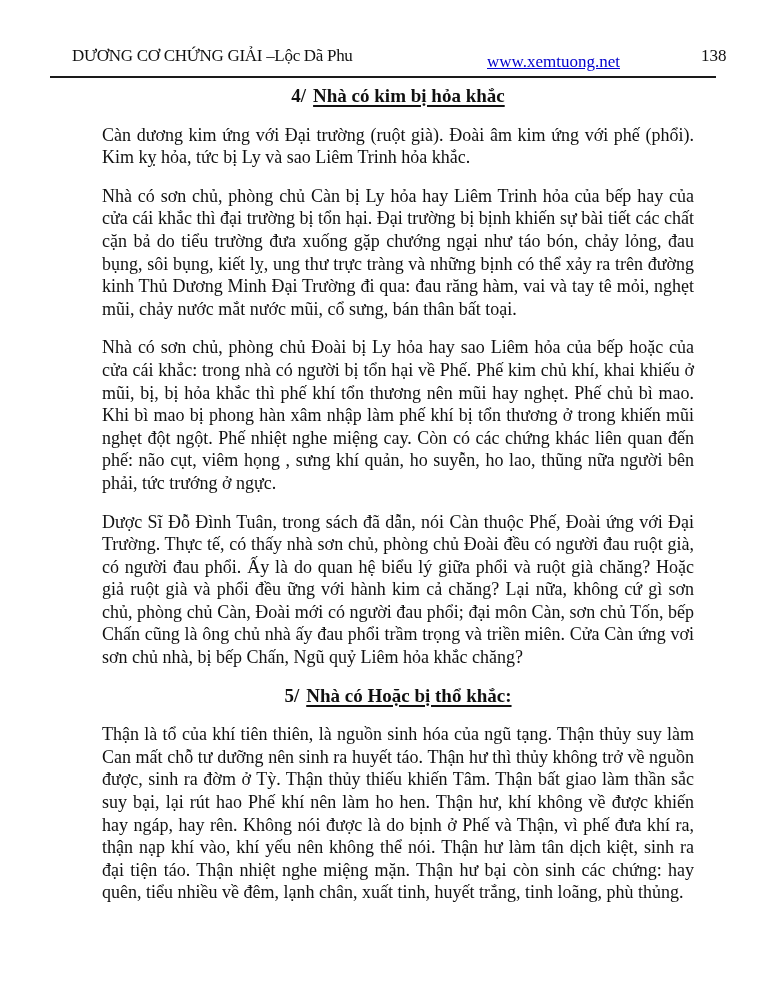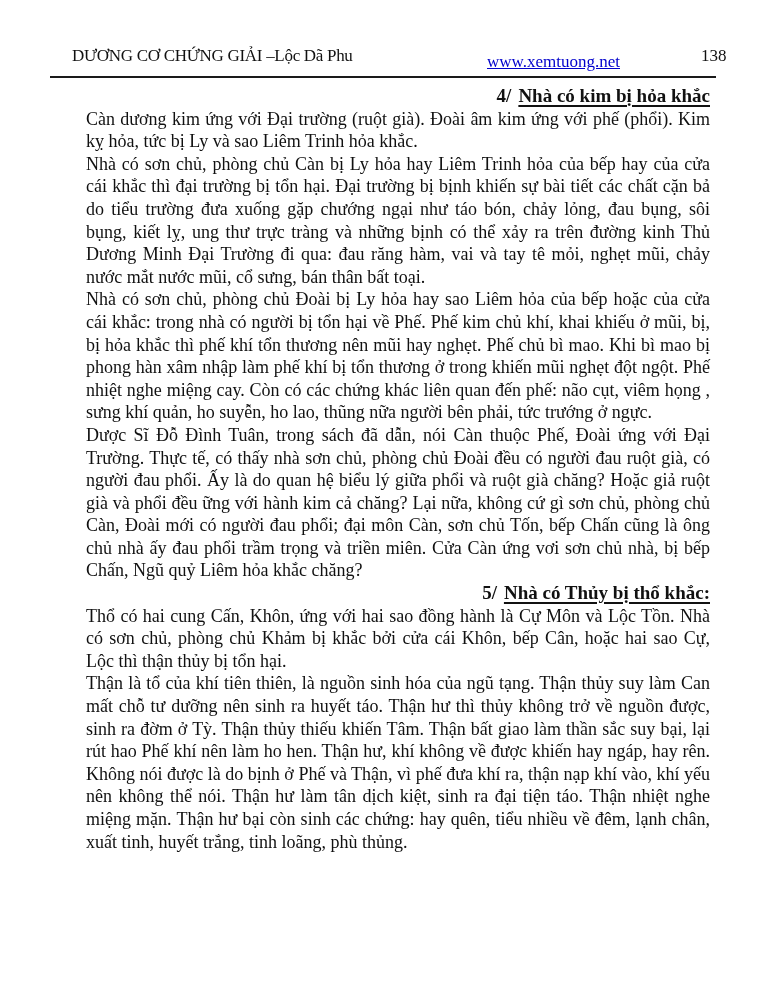--- a/index.html
+++ b/index.html
@@ -62,29 +62,29 @@
     width: 624px;
     font-size: 18px;
     line-height: 22.6px;
     text-align: justify;
   }
   .section-heading {
     margin: 0;
     font-size: 19px;
     font-weight: bold;
     line-height: 22.6px;
-    text-align: right;
+    text-align: center;
   }
   .sec-num { margin-right: 7px; }
   .sec-title {
     text-decoration: underline;
     text-decoration-thickness: 2px;
     text-underline-offset: 3px;
   }
-  .para { margin: 0; }
+  .para { margin: 16px; }
 </style>
 </head>
 <body>
 
 <div class="page">
 
   <div class="header">
     <span class="header-title">DƯƠNG CƠ CHỨNG GIẢI –Lộc Dã Phu</span>
     <a class="header-link">www.xemtuong.net</a>
     <span class="header-pagenum">138</span>
@@ -94,20 +94,19 @@
 
   <div class="body-text">
 
     <h2 class="section-heading"><span class="sec-num">4/</span><span class="sec-title">Nhà có kim bị hỏa khắc</span></h2>
 
     <p class="para">Càn dương kim ứng với Đại trường (ruột già). Đoài âm kim ứng với phế (phổi). Kim kỵ hỏa, tức bị Ly và sao Liêm Trinh hỏa khắc.</p>
     <p class="para">Nhà có sơn chủ, phòng chủ Càn bị Ly hỏa hay Liêm Trinh hỏa của bếp hay của cửa cái khắc thì đại trường bị tổn hại. Đại trường bị bịnh khiến sự bài tiết các chất cặn bả do tiểu trường đưa xuống gặp chướng ngại như táo bón, chảy lỏng, đau bụng, sôi bụng, kiết lỵ, ung thư trực tràng và những bịnh có thể xảy ra trên đường kinh Thủ Dương Minh Đại Trường đi qua: đau răng hàm, vai và tay tê mỏi, nghẹt mũi, chảy nước mắt nước mũi, cổ sưng, bán thân bất toại.</p>
     <p class="para">Nhà có sơn chủ, phòng chủ Đoài bị Ly hỏa hay sao Liêm hỏa của bếp hoặc của cửa cái khắc: trong nhà có người bị tổn hại về Phế. Phế kim chủ khí, khai khiếu ở mũi, bị, bị hỏa khắc thì phế khí tổn thương nên mũi hay nghẹt. Phế chủ bì mao. Khi bì mao bị phong hàn xâm nhập làm phế khí bị tổn thương ở trong khiến mũi nghẹt đột ngột. Phế nhiệt nghe miệng cay. Còn có các chứng khác liên quan đến phế: não cụt, viêm họng , sưng khí quản, ho suyễn, ho lao, thũng nữa người bên phải, tức trướng ở ngực.</p>
     <p class="para">Dược Sĩ Đỗ Đình Tuân, trong sách đã dẫn, nói Càn thuộc Phế, Đoài ứng với Đại Trường. Thực tế, có thấy nhà sơn chủ, phòng chủ Đoài đều có người đau ruột già, có người đau phổi. Ấy là do quan hệ biểu lý giữa phổi và ruột già chăng? Hoặc giả ruột già và phổi đều ững với hành kim cả chăng? Lại nữa, không cứ gì sơn chủ, phòng chủ Càn, Đoài mới có người đau phổi; đại môn Càn, sơn chủ Tốn, bếp Chấn cũng là ông chủ nhà ấy đau phổi trầm trọng và triền miên. Cửa Càn ứng vơi sơn chủ nhà, bị bếp Chấn, Ngũ quỷ Liêm hỏa khắc chăng?</p>
 
-    <h2 class="section-heading"><span class="sec-num">5/</span><span class="sec-title">Nhà có Thủy bị thổ khắc:</span></h2>
+    <h2 class="section-heading"><span class="sec-num">5/</span><span class="sec-title">Nhà có Hoặc bị thổ khắc:</span></h2>
 
-    <p class="para">Thổ có hai cung Cấn, Khôn, ứng với hai sao đồng hành là Cự Môn và Lộc Tồn. Nhà có sơn chủ, phòng chủ Khảm bị khắc bởi cửa cái Khôn, bếp Cân, hoặc hai sao Cự, Lộc thì thận thủy bị tổn hại.</p>
     <p class="para">Thận là tổ của khí tiên thiên, là nguồn sinh hóa của ngũ tạng. Thận thủy suy làm Can mất chỗ tư dưỡng nên sinh ra huyết táo. Thận hư thì thủy không trở về nguồn được, sinh ra đờm ở Tỳ. Thận thủy thiếu khiến Tâm. Thận bất giao làm thần sắc suy bại, lại rút hao Phế khí nên làm ho hen. Thận hư, khí không về được khiến hay ngáp, hay rên. Không nói được là do bịnh ở Phế và Thận, vì phế đưa khí ra, thận nạp khí vào, khí yếu nên không thể nói. Thận hư làm tân dịch kiệt, sinh ra đại tiện táo. Thận nhiệt nghe miệng mặn. Thận hư bại còn sinh các chứng: hay quên, tiểu nhiều về đêm, lạnh chân, xuất tinh, huyết trắng, tinh loãng, phù thủng.</p>
 
   </div>
 
 </div>
 
 </body></html>

